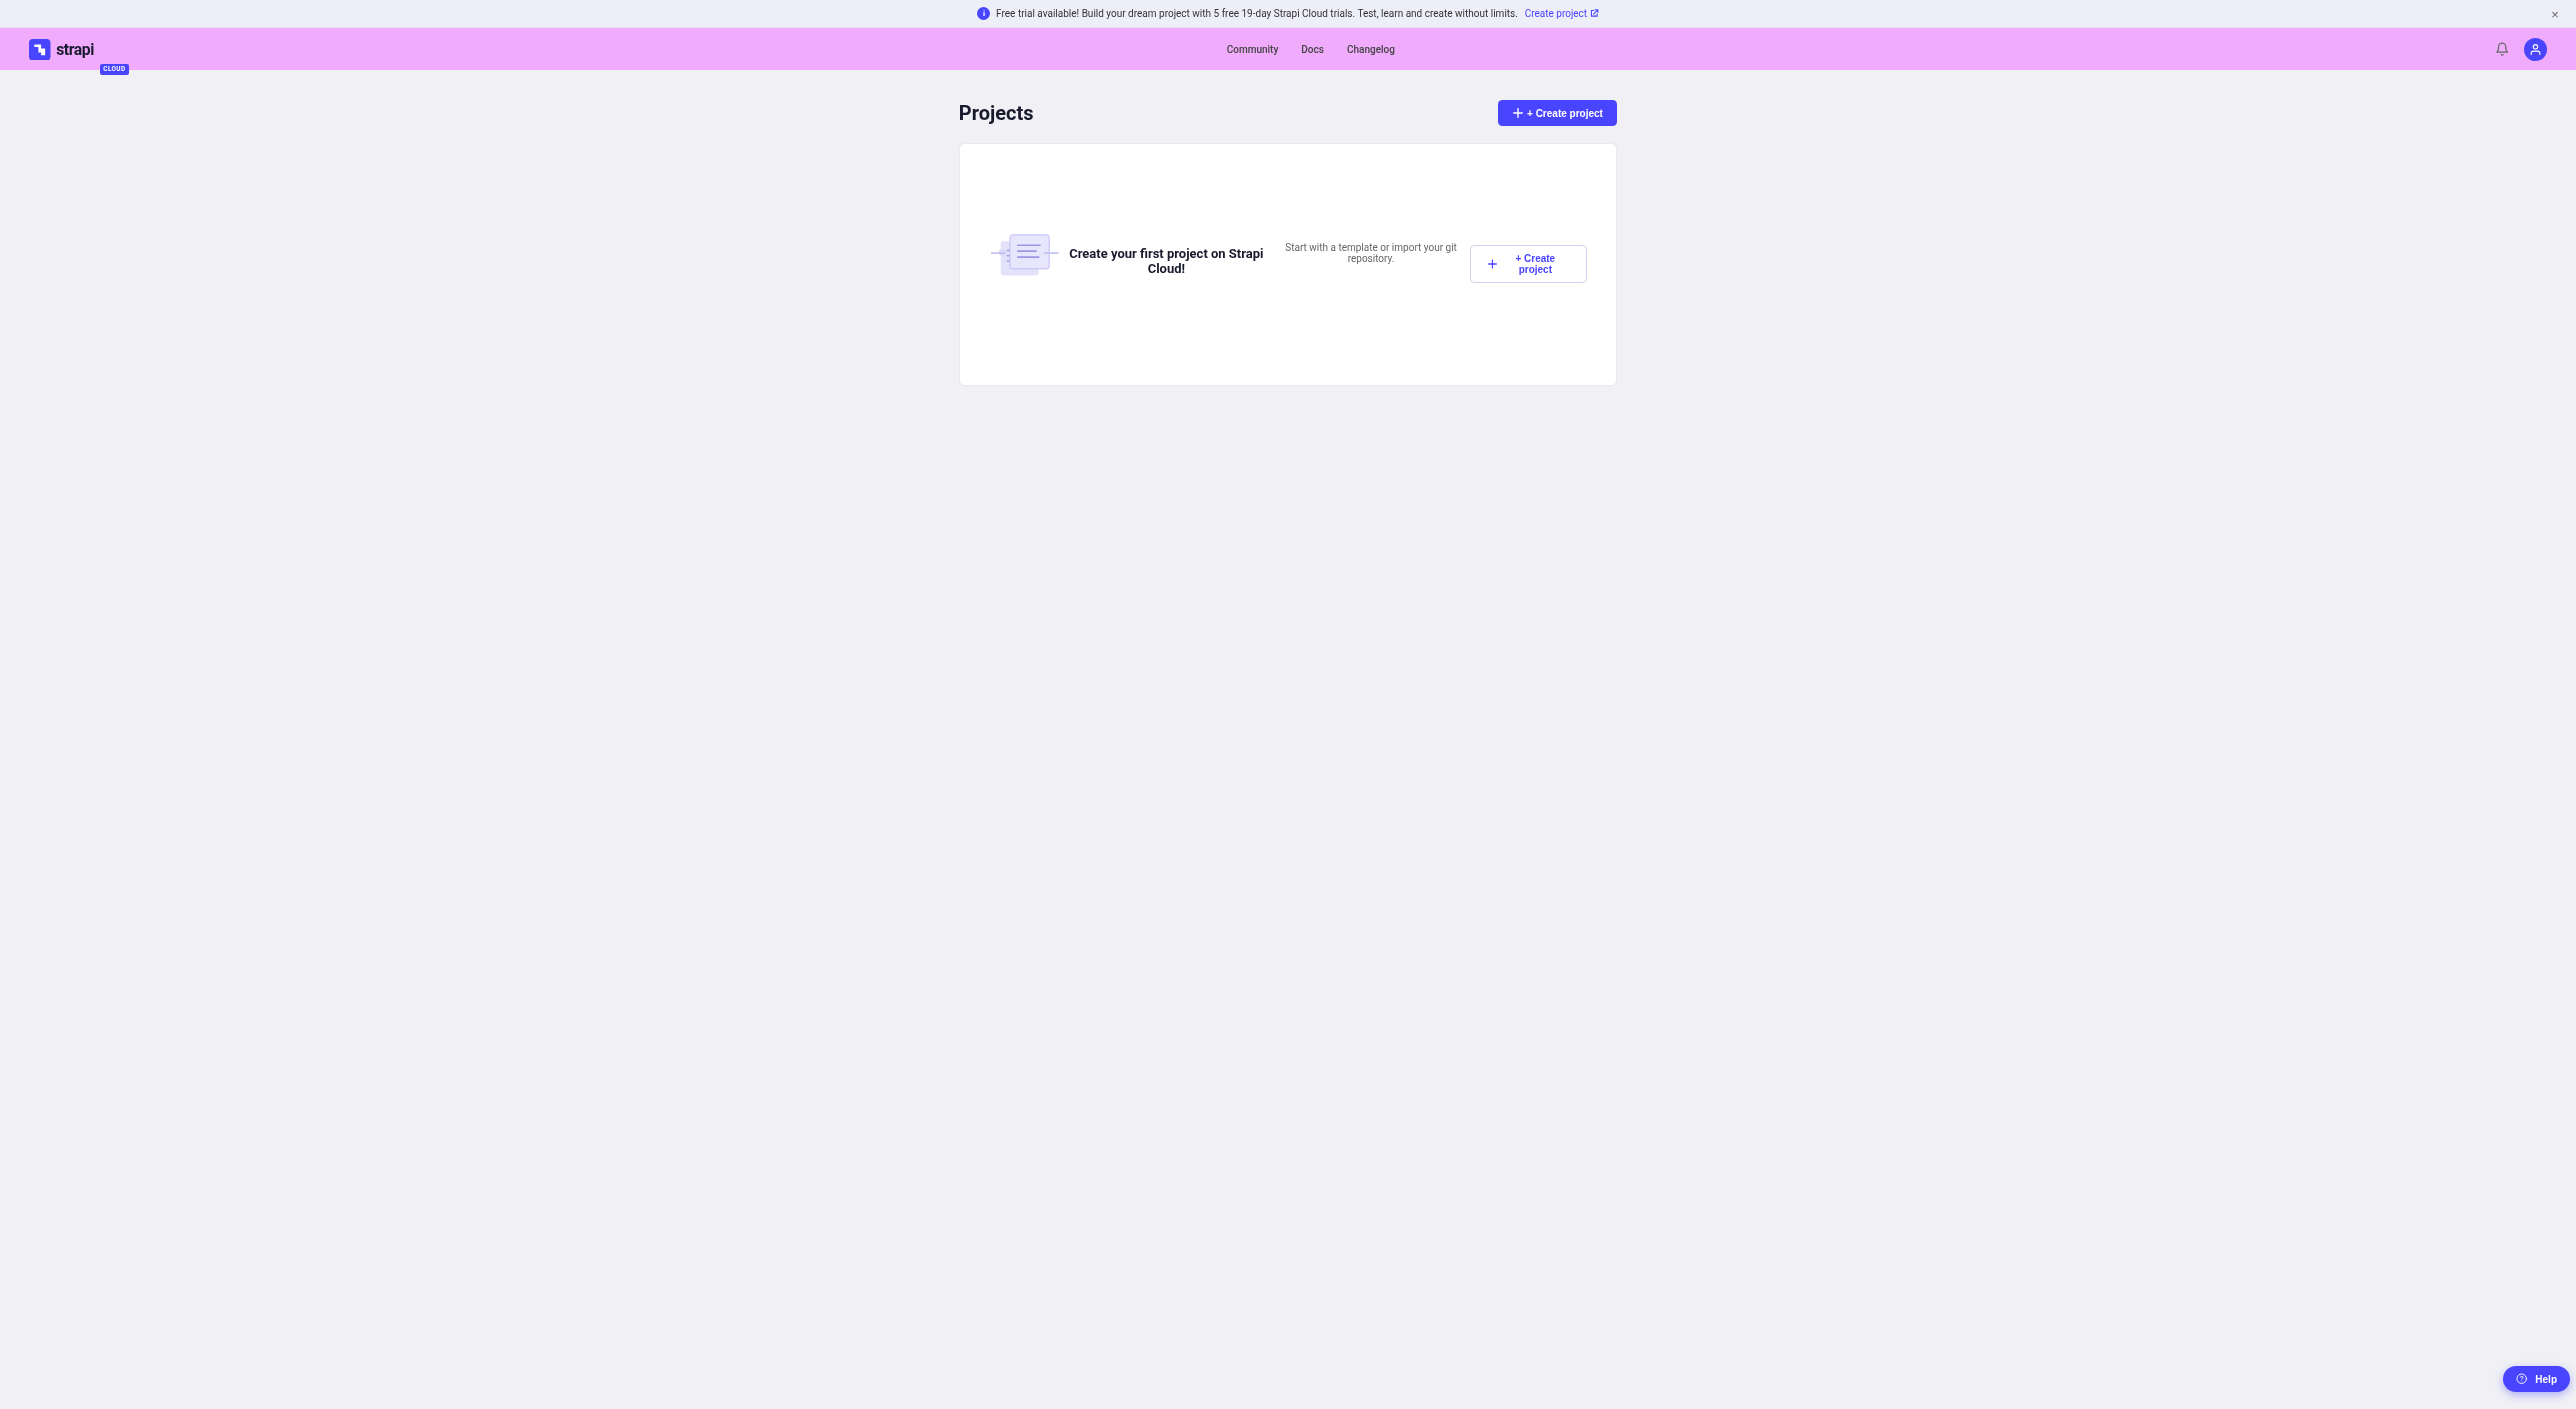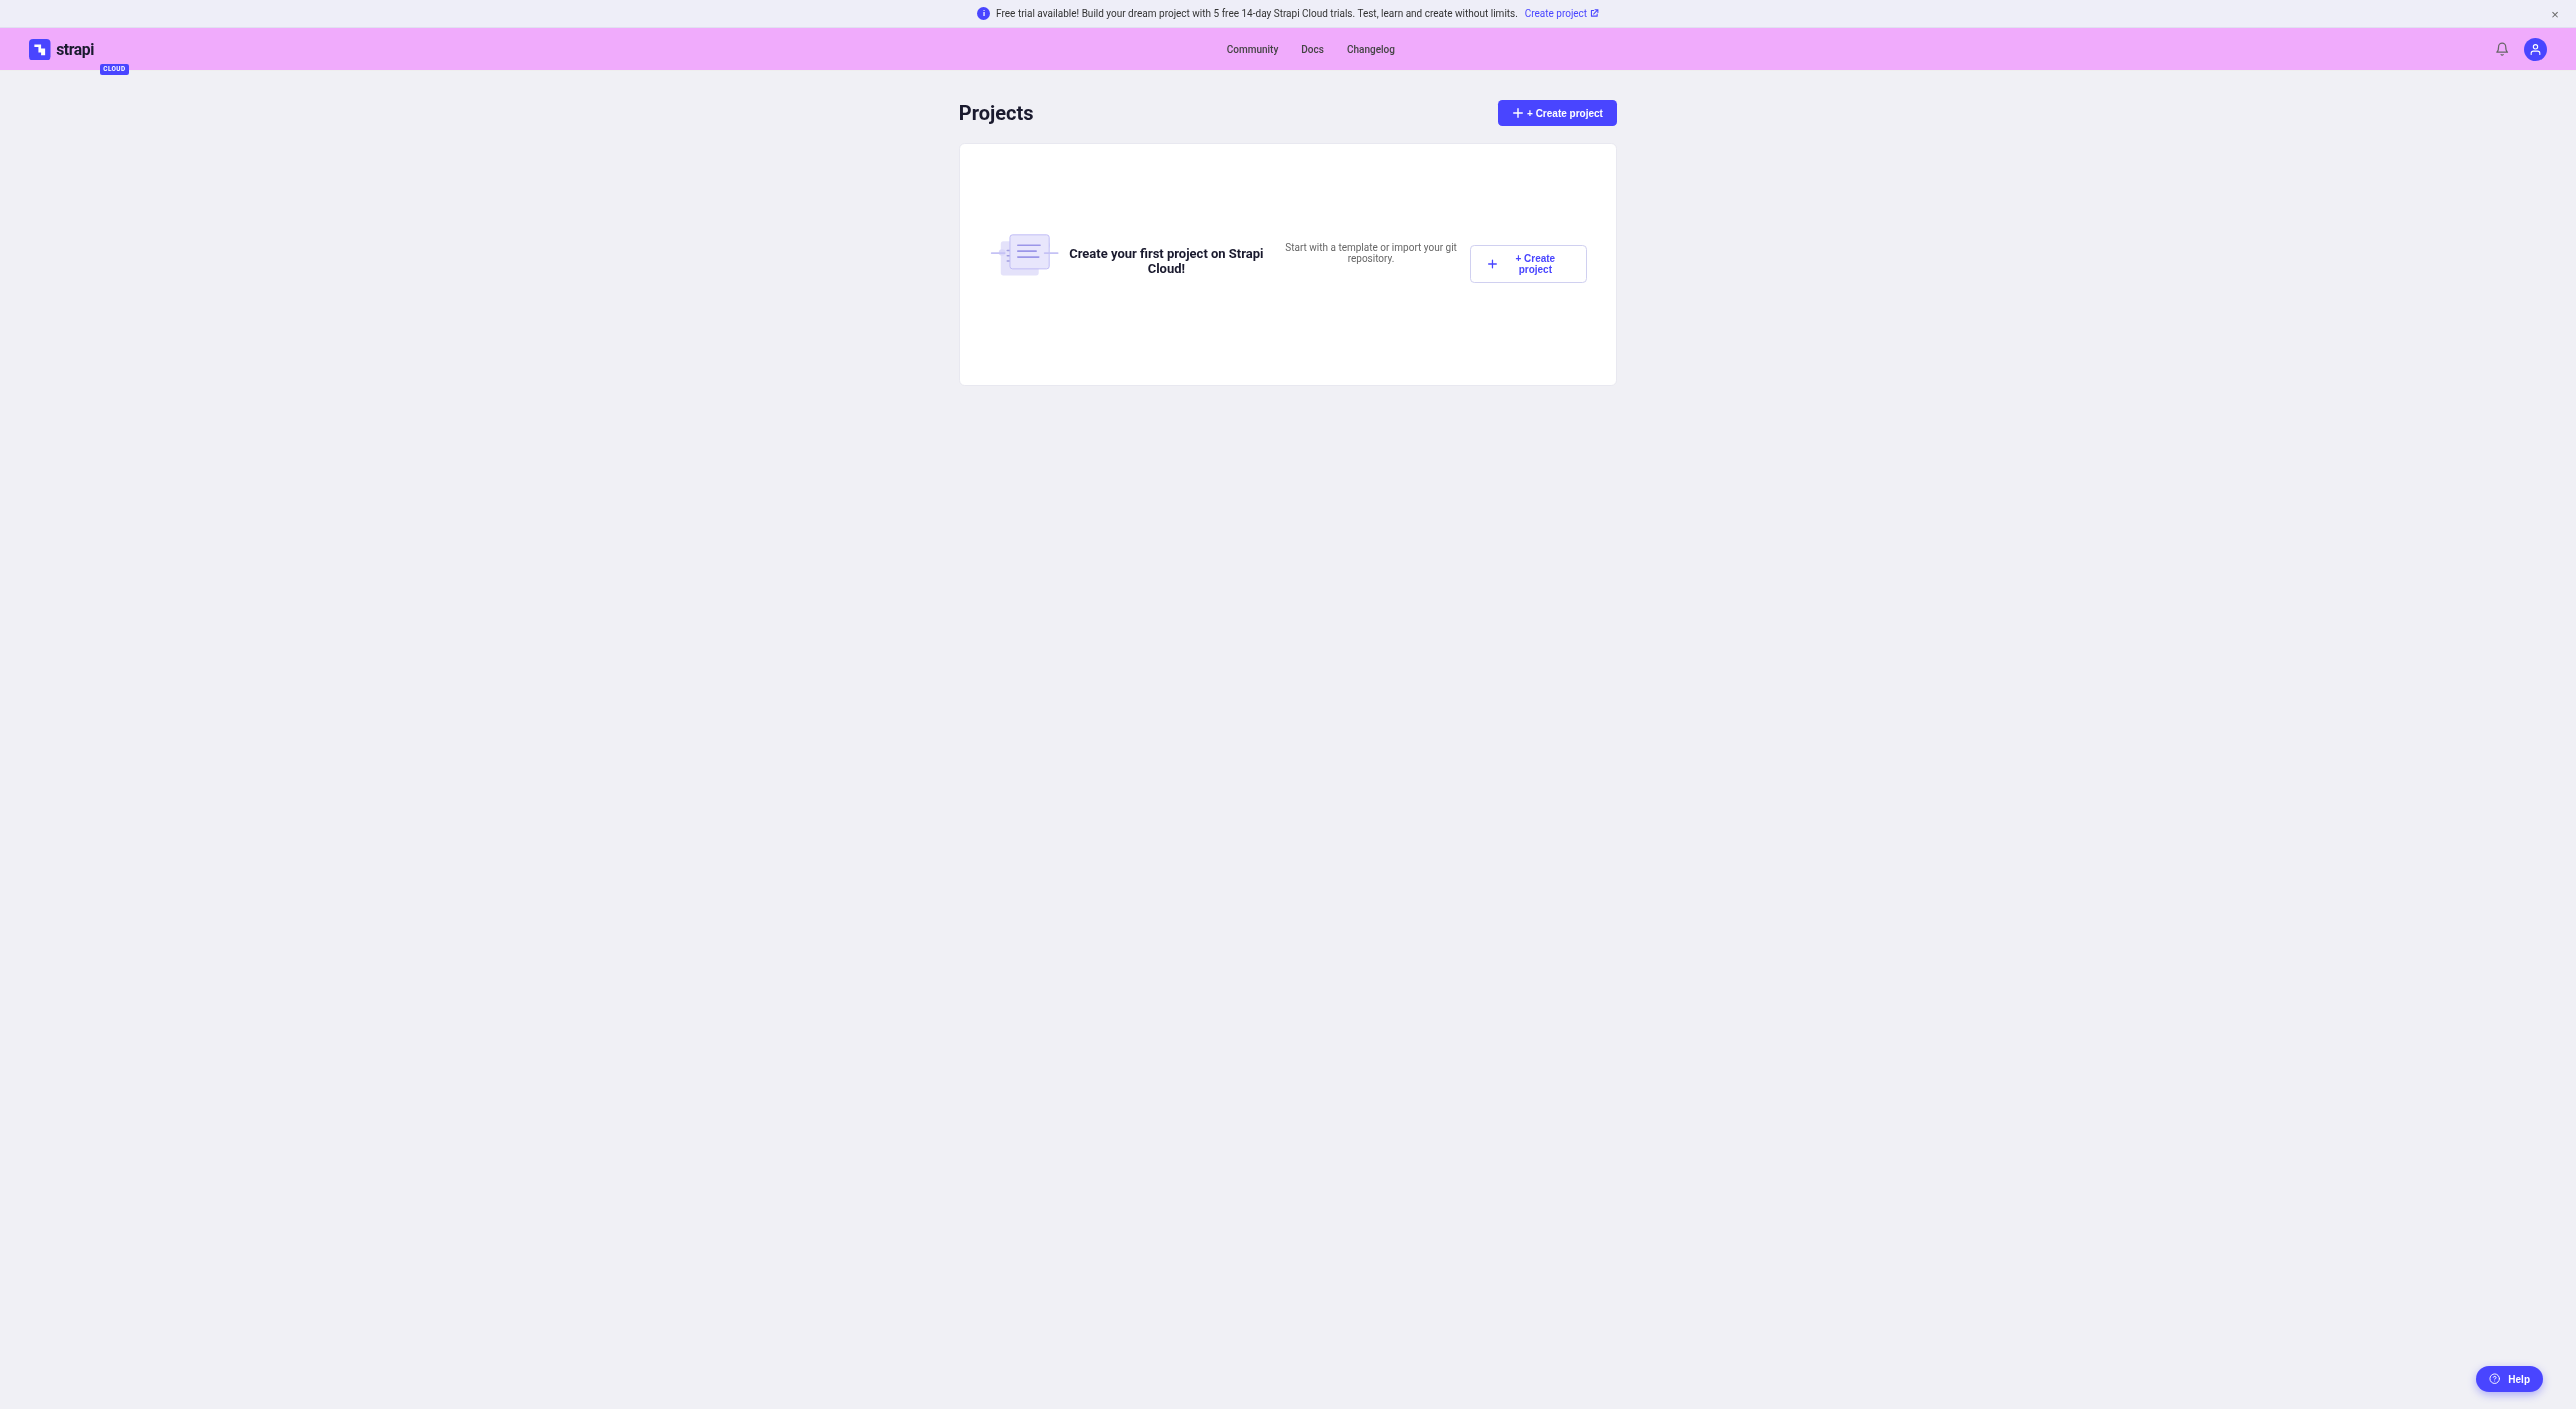--- a/index.html
+++ b/index.html
@@ -251,21 +251,21 @@
       cursor: pointer;
       display: flex;
       align-items: center;
       gap: 4.3px;
     }
 
     
     .help-btn {
       position: fixed;
       bottom: 17px;
-      right: 33px;
+      right: 6px;
       background: #4945ff;
       color: white;
       border: none;
       border-radius: 14.3px;
       padding: 7.2px 13px;
       font-size: 10px;
       font-weight: 600;
       cursor: pointer;
       display: flex;
       align-items: center;
@@ -273,21 +273,21 @@
       box-shadow: 0 2.9px 8.6px rgba(73, 69, 255, 0.4);
     }
   </style>
 </head>
 <body>
 
 <div class="banner">
   <span class="banner-info-icon">i</span>
   <span class="banner-text">
     <strong>Free trial available!</strong>
-    <span> Build your dream project with 5 free 14-day Strapi Cloud trials. Test, learn and create without limits.</span>
+    <span> Build your dream project with 5 free 19-day Strapi Cloud trials. Test, learn and create without limits.</span>
     <a href="#" class="banner-link">
       <span>Create project</span>
       <svg width="8.6" height="8.6" viewBox="0 0 12 12" fill="none" xmlns="http://www.w3.org/2000/svg">
         <path d="M10 7v3H2V2h3M7 1h4v4M5 7l6-6" stroke="#4945ff" stroke-width="1.5" stroke-linecap="round" stroke-linejoin="round"></path>
       </svg>
     </a>
   </span>
   <button class="banner-close">×</button>
 </div>
 

